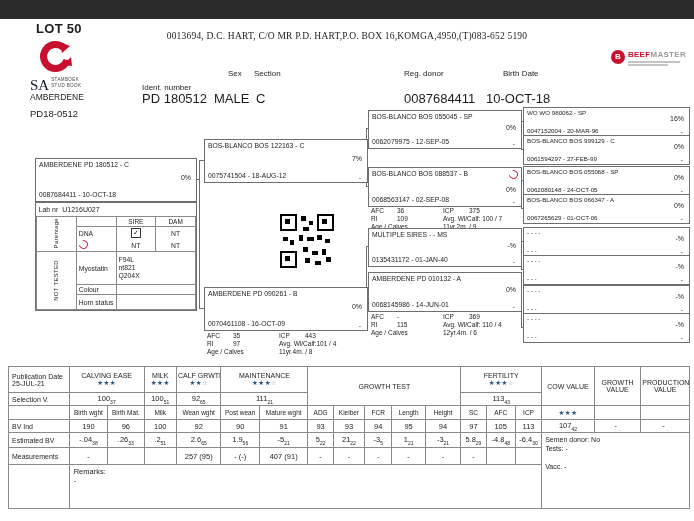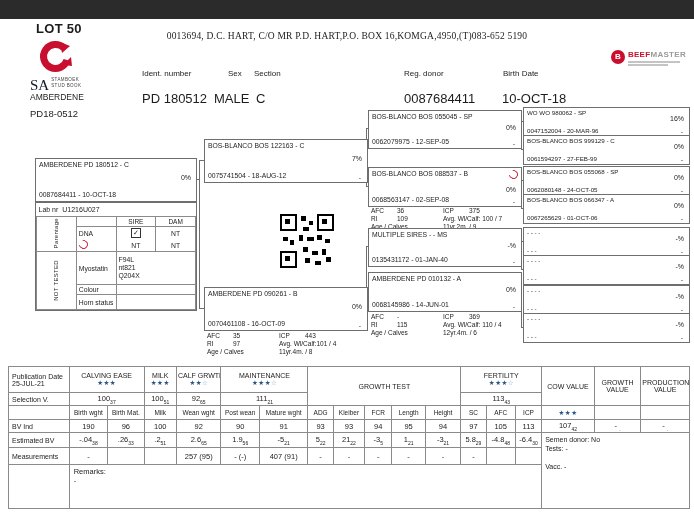--- a/index.html
+++ b/index.html
@@ -84,32 +84,32 @@
 
 <div id="beef" class="abs">
   <div class="ball">B</div>
   <div>
     <div class="bm-line"><span class="beef">BEEF</span><span class="master">MASTER</span></div>
     <div class="tag"></div>
     <div class="tag tag2"></div>
   </div>
 </div>
 
-<div class="abs flabel" style="left:142px;top:69px">Ident. number</div>
+<div class="abs flabel" style="left:142px;top:83px">Ident. number</div>
 <div class="abs flabel" style="left:228px;top:69px">Sex</div>
 <div class="abs flabel" style="left:254px;top:69px">Section</div>
 <div class="abs flabel" style="left:404px;top:69px">Reg. donor</div>
 <div class="abs flabel" style="left:503px;top:69px">Birth Date</div>
 
 <div class="abs fvalue" style="left:30px;top:92px;font-size:8.5px">AMBERDENE</div>
 <div class="abs fvalue" style="left:142px;top:91px">PD  180512</div>
 <div class="abs fvalue" style="left:214px;top:91px">MALE</div>
 <div class="abs fvalue" style="left:256px;top:91px">C</div>
 <div class="abs fvalue" style="left:404px;top:91px">0087684411</div>
-<div class="abs fvalue" style="left:502px;top:91px">10-OCT-18</div>
+<div class="abs fvalue" style="left:486px;top:91px">10-OCT-18</div>
 <div class="abs" style="left:30px;top:108px;font-size:9.5px">PD18-0512</div>
 
 <div class="pline" style="left:199px;top:160px;width:1px;height:148px"></div>
 <div class="pline" style="left:195px;top:179px;width:5px;height:1px"></div>
 <div class="pline" style="left:199px;top:160px;width:6px;height:1px"></div>
 <div class="pline" style="left:199px;top:308px;width:6px;height:1px"></div>
 <div class="pline" style="left:366px;top:128px;width:1px;height:58px"></div>
 <div class="pline" style="left:366px;top:128px;width:3px;height:1px"></div>
 <div class="pline" style="left:366px;top:186px;width:3px;height:1px"></div>
 <div class="pline" style="left:366px;top:246px;width:1px;height:62px"></div>

